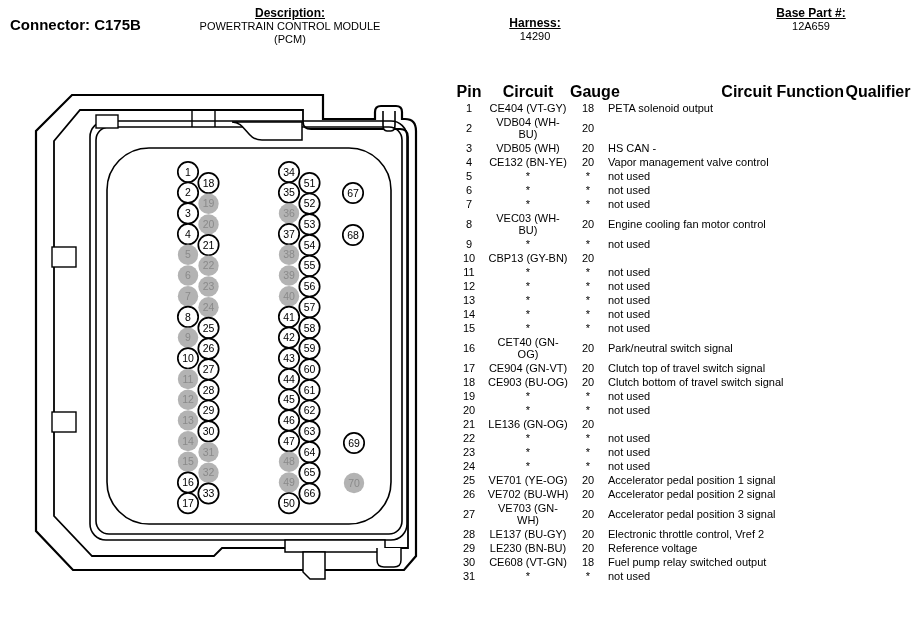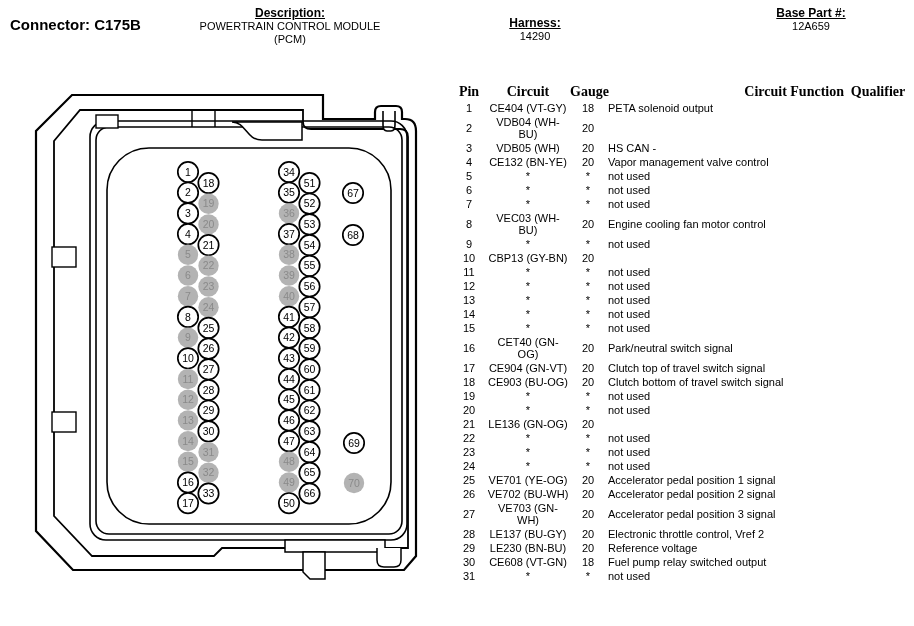--- a/index.html
+++ b/index.html
@@ -14,21 +14,21 @@
   #desc-block{left:175px;top:6px;width:230px;}
   #harness-block{left:460px;top:16px;width:150px;}
   #basepart-block{left:736px;top:6px;width:150px;}
   
   #pin-table{left:452px;top:85px;width:460px;}
   .trow{display:grid;grid-template-columns:34px 84px 36px 238px 68px;
         align-items:center;}
   .trow > div{padding:1px 0;font-size:11px;line-height:12px;text-align:center;}
   .trow .c-func{text-align:left;white-space:nowrap;padding-left:2px;}
   .trow .c-circ{white-space:pre-line;}
-  .thead > div{font-size:14px;font-weight:bold;padding-bottom:3px;font-family:Liberation Serif, serif;}
+  .thead > div{font-size:16px;font-weight:bold;padding-bottom:3px;}
   .thead .c-func{text-align:right;}
   
   #diagram-svg{left:0;top:0;}
   .oline{fill:none;stroke:#000;}
   .wshape{fill:#fff;stroke:#000;}
 </style>
 </head>
 <body>
 
 <div class="abs connector-title">Connector: C175B</div>

